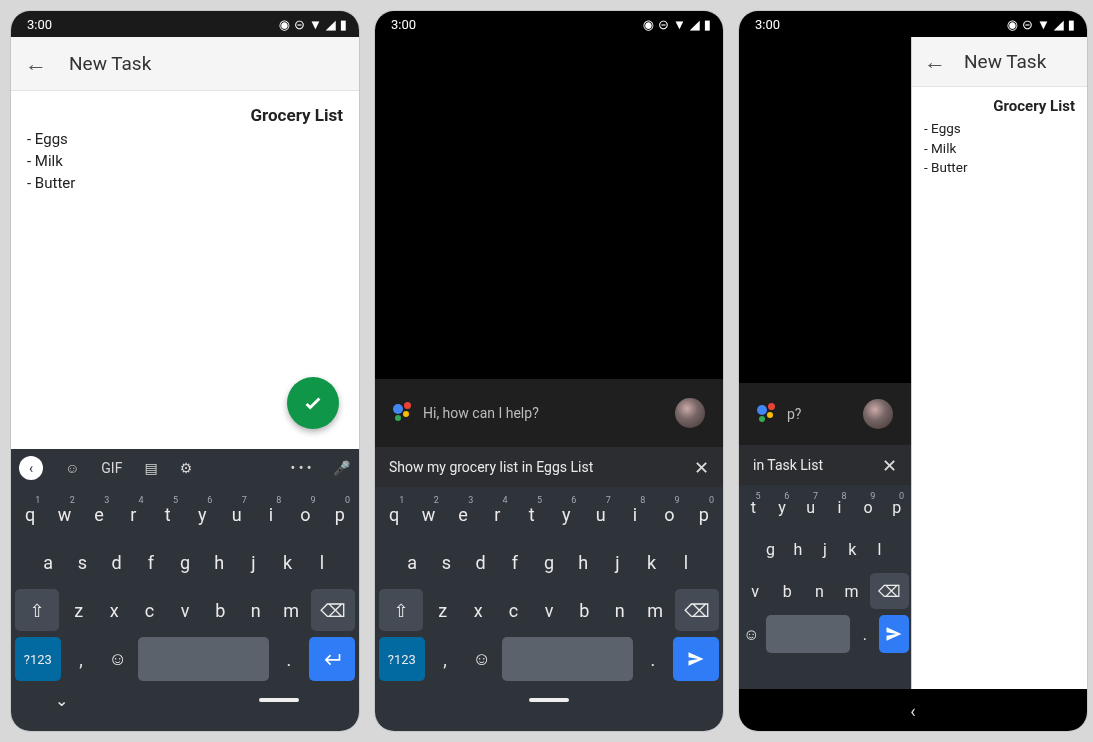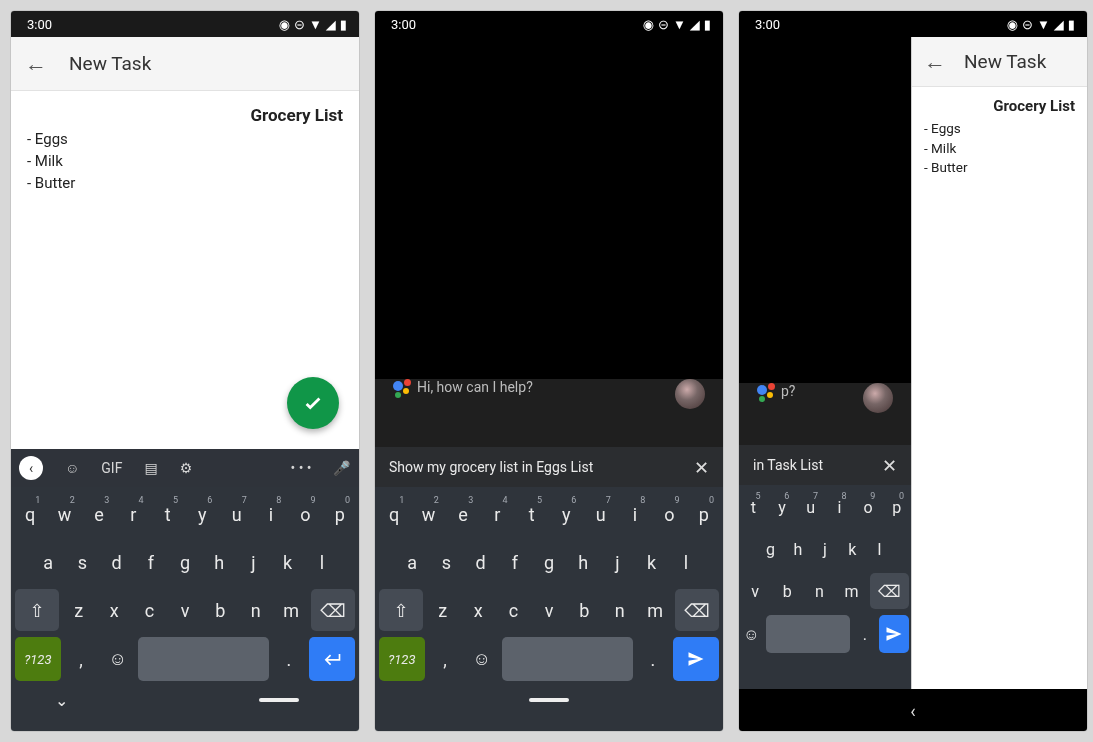--- a/index.html
+++ b/index.html
@@ -11,21 +11,21 @@
     overflow: hidden;
     display: flex;
     gap: 14px;
     padding: 10px;
   }
   .phone {
     width: 350px;
     height: 722px;
     background: #fff;
     border: 1px solid #c6c6c6;
-    border-radius: 4px;
+    border-radius: 20px;
     overflow: hidden;
     position: relative;
     flex-shrink: 0;
   }
   
   .statusbar {
     height: 26px;
     background: #1a1a1a;
     color: #fff;
     font-size: 13px;
@@ -123,21 +123,21 @@
     color: #eaeaea;
     display:flex; align-items:center; justify-content:center;
     font-size: 18px;
     position: relative;
     cursor: pointer;
   }
   .key .sup { position:absolute; top:2px; right:5px; font-size:9px; color:#a5aab2; }
   .krow.r2 { padding: 0 18px; }
   .key.wide-shift, .key.wide-del { flex: 1.4; background:#454b54; }
   .krow.r4 .key { height: 44px; }
-  .key.sym { flex:1.4; background:#4d7c0f; font-size:13px;font-style:italic;}
+  .key.sym { flex:1.4; background:#0369a1; font-size:13px;}
   .key.space { flex:4; background:#5c626b; border-radius:5px;}
   .key.enter { flex:1.4; background:#2f7cf6; }
   .key.enter svg { width:20px; height:20px; fill:#fff; }
   
   .navbar {
     height: 26px;
     display:flex; align-items:center; justify-content:center;
     color:#e6e6e6;
   }
   .navbar .pill { width:40px; height:4px; background:#eee; border-radius:3px; }
@@ -149,23 +149,23 @@
     top: 26px; left:0; right:0;
     bottom: 284px;
     background: #000;
   }
   .assistant-row {
     position: absolute;
     left:0; right:0;
     bottom: 284px;
     height: 68px;
     background: #1f1f1f;
-    display:flex; 
+    display:flex; align-items:center;
     padding: 0 18px;
-    gap: 2px;
+    gap: 8px;
   }
   .assistant-row .logo {
     width:22px;height:22px;position:relative;
   }
   .assistant-row .logo .d { position:absolute; width:8px;height:8px;border-radius:50%; }
   .assistant-row .logo .d.b{ background:#4285f4; left:0; top:2px; width:10px;height:10px;}
   .assistant-row .logo .d.r{ background:#ea4335; left:11px; top:0px; width:7px;height:7px;}
   .assistant-row .logo .d.y{ background:#fbbc05; left:10px; top:9px; width:6px;height:6px;}
   .assistant-row .logo .d.g{ background:#34a853; left:2px; top:13px; width:6px;height:6px;}
   .assistant-row .greet { color:#bcbcbc; font-size:14px; flex:1;}

